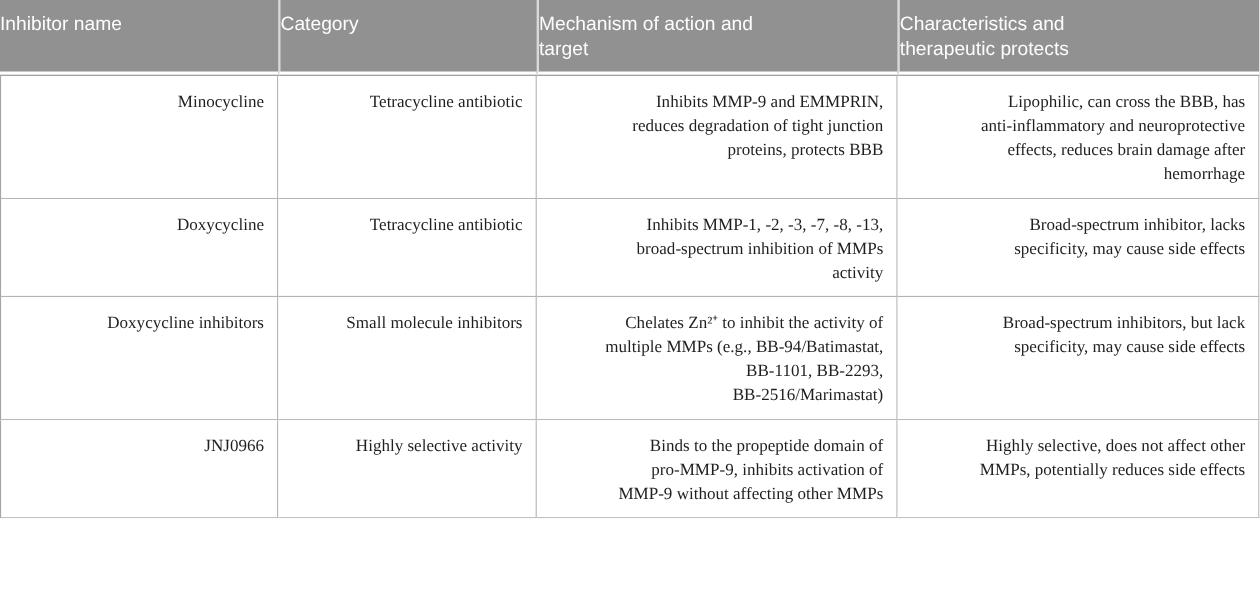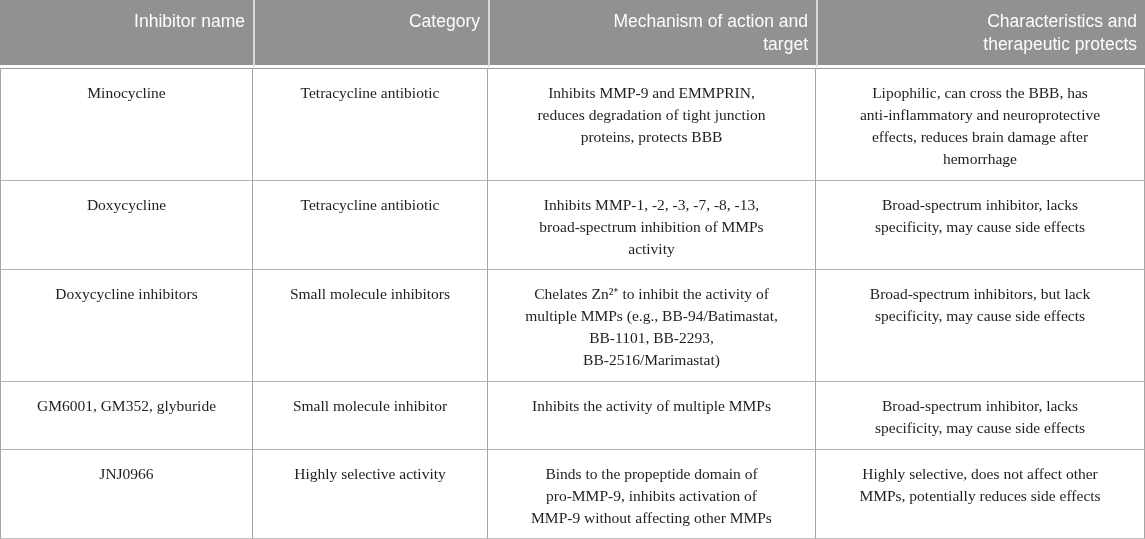--- a/index.html
+++ b/index.html
@@ -19,39 +19,39 @@
     table-layout: fixed;
   }
   
   thead th {
     background: #919191;
     color: #fdfdfd;
     font-family: "Liberation Sans", sans-serif;
     font-weight: 400;
     font-size: 17.5px;
     line-height: 23px;
-    text-align: right;
+    text-align: left;
     vertical-align: top;
     padding: 10px 8px 0 0;
     height: 68px;
     box-sizing: border-box;
     white-space: pre-line;
     border-bottom: 3px solid #ffffff;
   }
   thead th + th {
     border-left: 2px solid #d9d9d9;
   }
   
   tbody td {
     background: #ffffff;
     color: #1f1f1f;
     font-family: "Liberation Serif", serif;
     font-size: 15.5px;
     line-height: 22px;
-    text-align: center;
+    text-align: right;
     vertical-align: top;
     padding: 13px 12px 0 12px;
     box-sizing: border-box;
     white-space: pre-line;
     border-right: 1px solid #a5a5a5;
     border-bottom: 1px solid #b3b3b3;
   }
   tbody td:first-child {
     border-left: 1px solid #a5a5a5;
   }
@@ -112,27 +112,20 @@
     <tr class="r-2">
       <td>Doxycycline inhibitors</td>
       <td>Small molecule inhibitors</td>
       <td>Chelates Zn²⁺ to inhibit the activity of
 multiple MMPs (e.g., BB-94/Batimastat,
 BB-1101, BB-2293,
 BB-2516/Marimastat)</td>
       <td>Broad-spectrum inhibitors, but lack
 specificity, may cause side effects</td>
     </tr>
-    <tr class="r-3">
-      <td>GM6001, GM352, glyburide</td>
-      <td>Small molecule inhibitor</td>
-      <td>Inhibits the activity of multiple MMPs</td>
-      <td>Broad-spectrum inhibitor, lacks
-specificity, may cause side effects</td>
-    </tr>
     <tr class="r-4">
       <td>JNJ0966</td>
       <td>Highly selective activity</td>
       <td>Binds to the propeptide domain of
 pro-MMP-9, inhibits activation of
 MMP-9 without affecting other MMPs</td>
       <td>Highly selective, does not affect other
 MMPs, potentially reduces side effects</td>
     </tr>
   </tbody>

